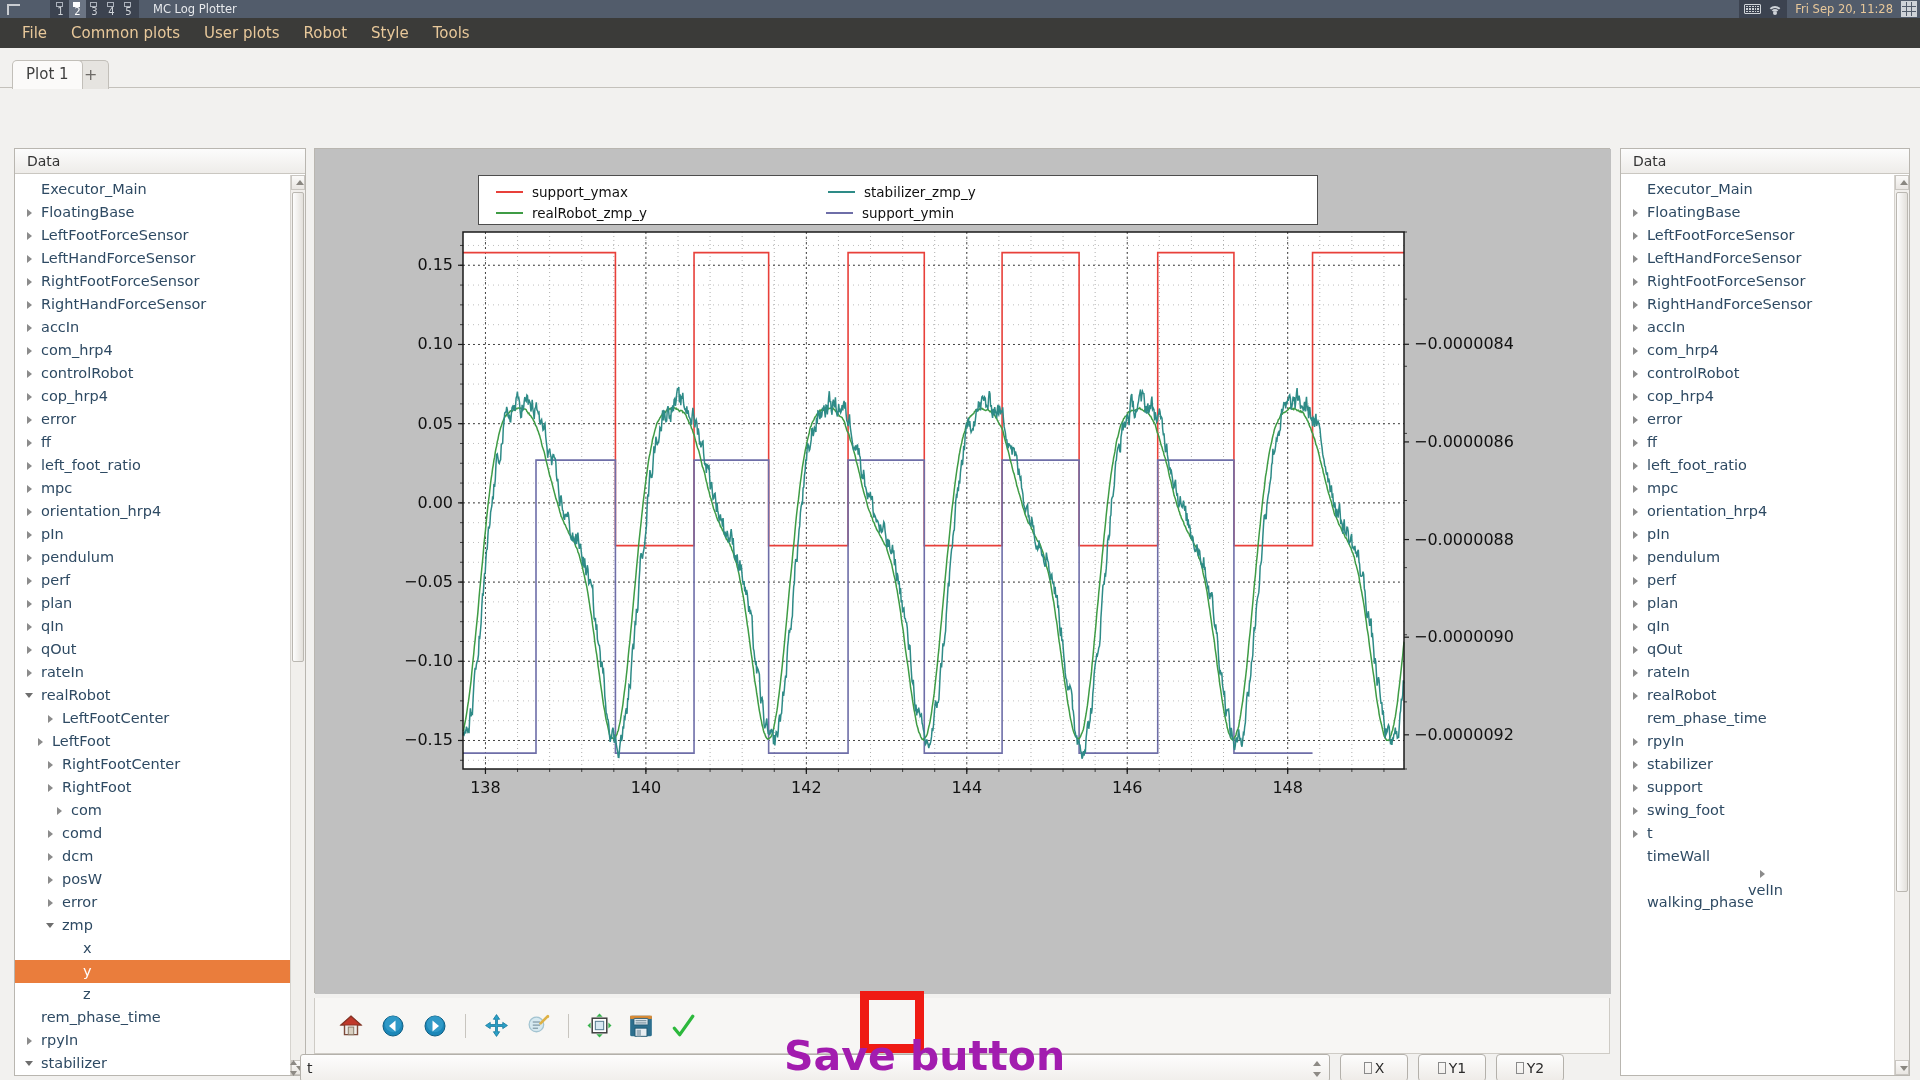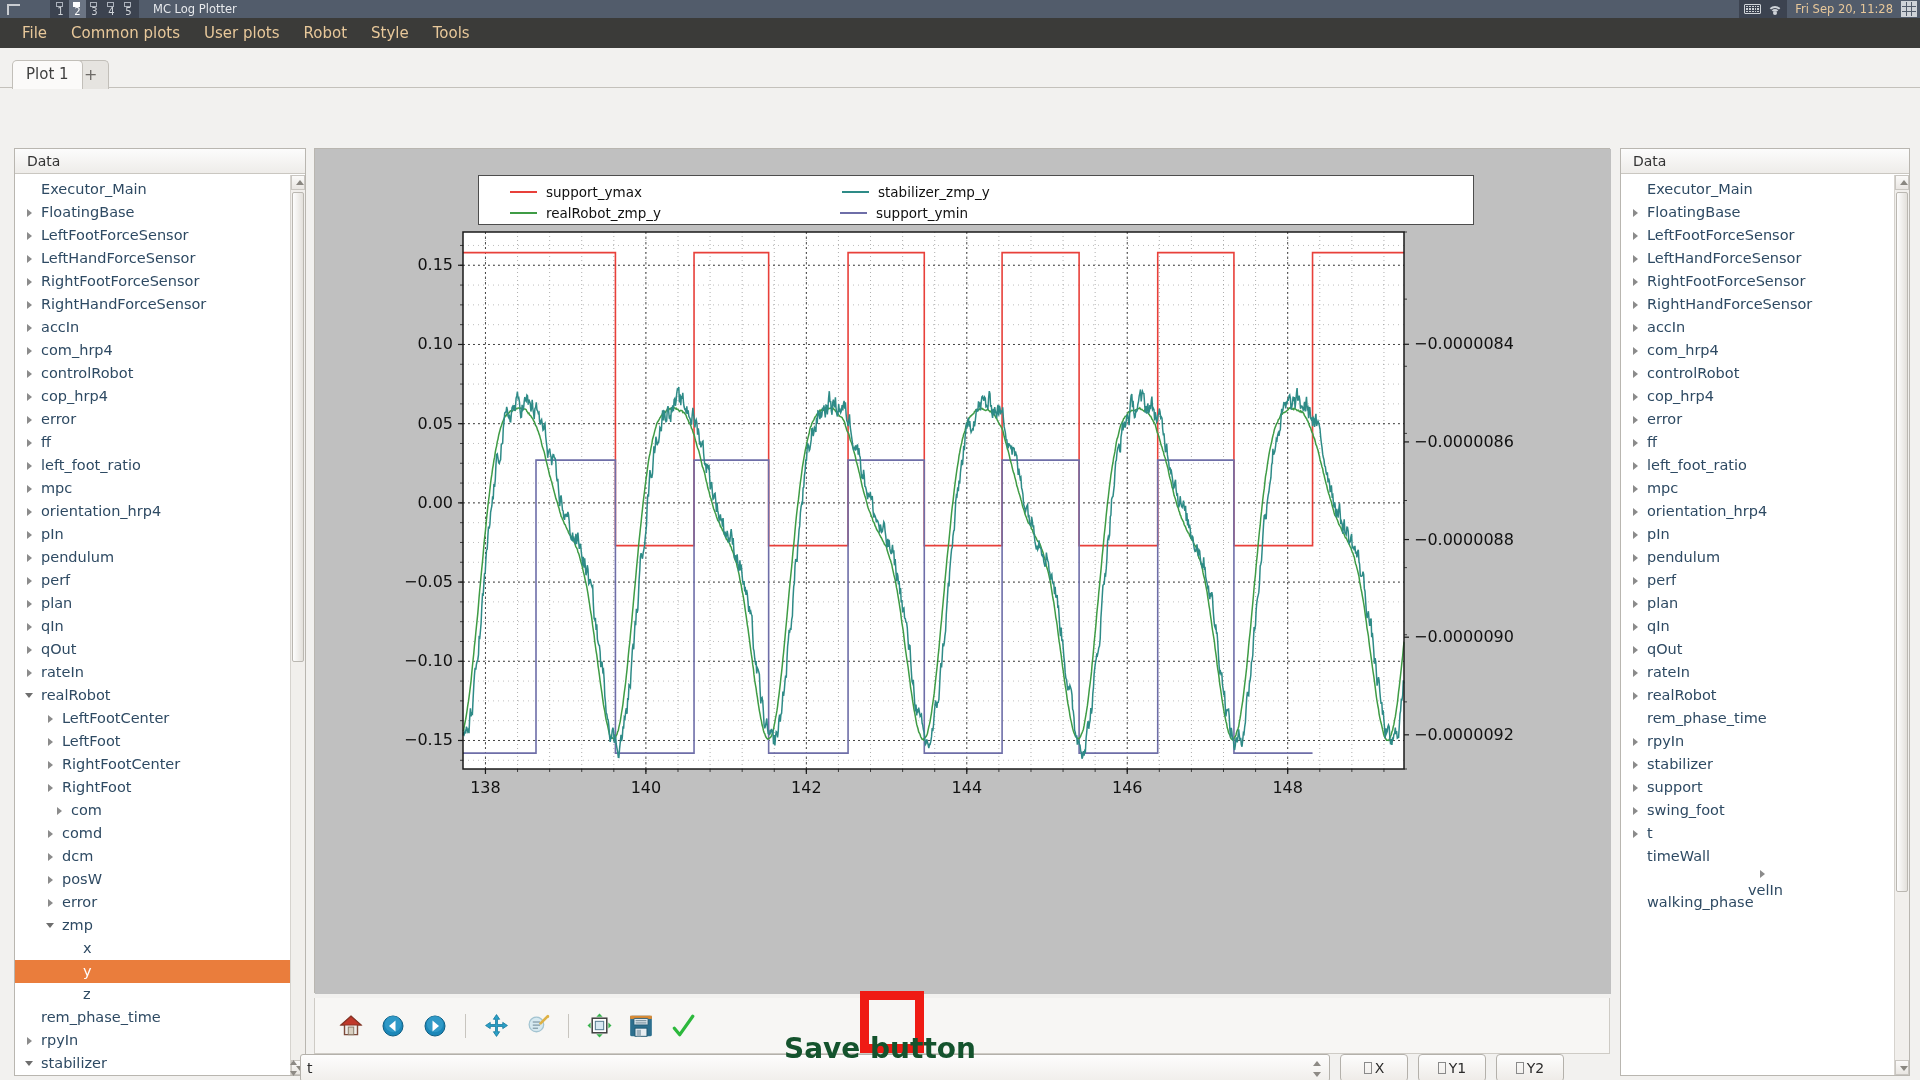--- a/index.html
+++ b/index.html
@@ -175,24 +175,24 @@
     position: absolute; left: 314px; top: 100px; width: 1296px; height: 928px;
   }
   #canvas-wrap {
     position: absolute; left: 0; top: 0; width: 1296px; height: 845px;
     background: #c0c0c0; border: 1px solid #b9b6b0;
   }
   #figure {
     position: absolute; left: 0; top: 0; width: 1296px; height: 845px;
   }
   #legend-box {
-    position: absolute; left: 163px; top: 26px; width: 996px; height: 50px;
+    position: absolute; left: 163px; top: 26px; width: 840px; height: 50px;
     background: #ffffff; border: 1px solid #4d4d4d;
     display: flex; flex-wrap: wrap; align-items: flex-start;
-    padding: 6px 0 0 14px;
+    padding: 6px 0 0 0;
   }
   .legend-entry {
     display: flex; align-items: center; height: 19px;
     font-size: 13.5px; color: #111;
   }
   .legend-entry .swatch {
     display: inline-block; width: 27px; height: 0;
     border-top: 2.2px solid #000; margin: 0 9px 0 17px;
   }
   #toolbar {
@@ -205,21 +205,21 @@
     justify-content: center; position: relative;
   }
   .tb-sep { width: 1px; height: 24px; background: #c8c5bf; margin: 0 7px; }
   #save-highlight {
     position: absolute; left: 546px; top: 843px; width: 64px; height: 62px;
     border: 9px solid #ef1b14; border-top: 9px solid #ef1b14;
     z-index: 40; pointer-events: none;
   }
   #save-annotation {
     position: absolute; left: 470px; top: 884px;
-    font-size: 28px; font-weight: bold; color: #14532d;
+    font-size: 41px; font-weight: bold; color: #a21caf;
     font-family: "DejaVu Sans", sans-serif; z-index: 41;
   }
 
   
   #bottombar {
     position: absolute; left: 300px; top: 1004px; width: 1616px; height: 32px;
     display: flex; align-items: center; gap: 10px;
   }
   #expr-combo {
     width: 1030px; height: 28px; background: linear-gradient(#fdfdfd,#f0eeeb);
@@ -413,21 +413,21 @@
           <span class="tree-label">rateIn</span>
         </div>
         <div class="tree-row" style="padding-left: 10px;">
           <span class="arrow open"></span>
           <span class="tree-label">realRobot</span>
         </div>
         <div class="tree-row" style="padding-left: 31px;">
           <span class="arrow closed"></span>
           <span class="tree-label">LeftFootCenter</span>
         </div>
-        <div class="tree-row" style="padding-left: 31px;">
+        <div class="tree-row" style="padding-left: 21px;">
           <span class="arrow closed"></span>
           <span class="tree-label">LeftFoot</span>
         </div>
         <div class="tree-row" style="padding-left: 31px;">
           <span class="arrow closed"></span>
           <span class="tree-label">RightFootCenter</span>
         </div>
         <div class="tree-row" style="padding-left: 31px;">
           <span class="arrow closed"></span>
           <span class="tree-label">RightFoot</span>

